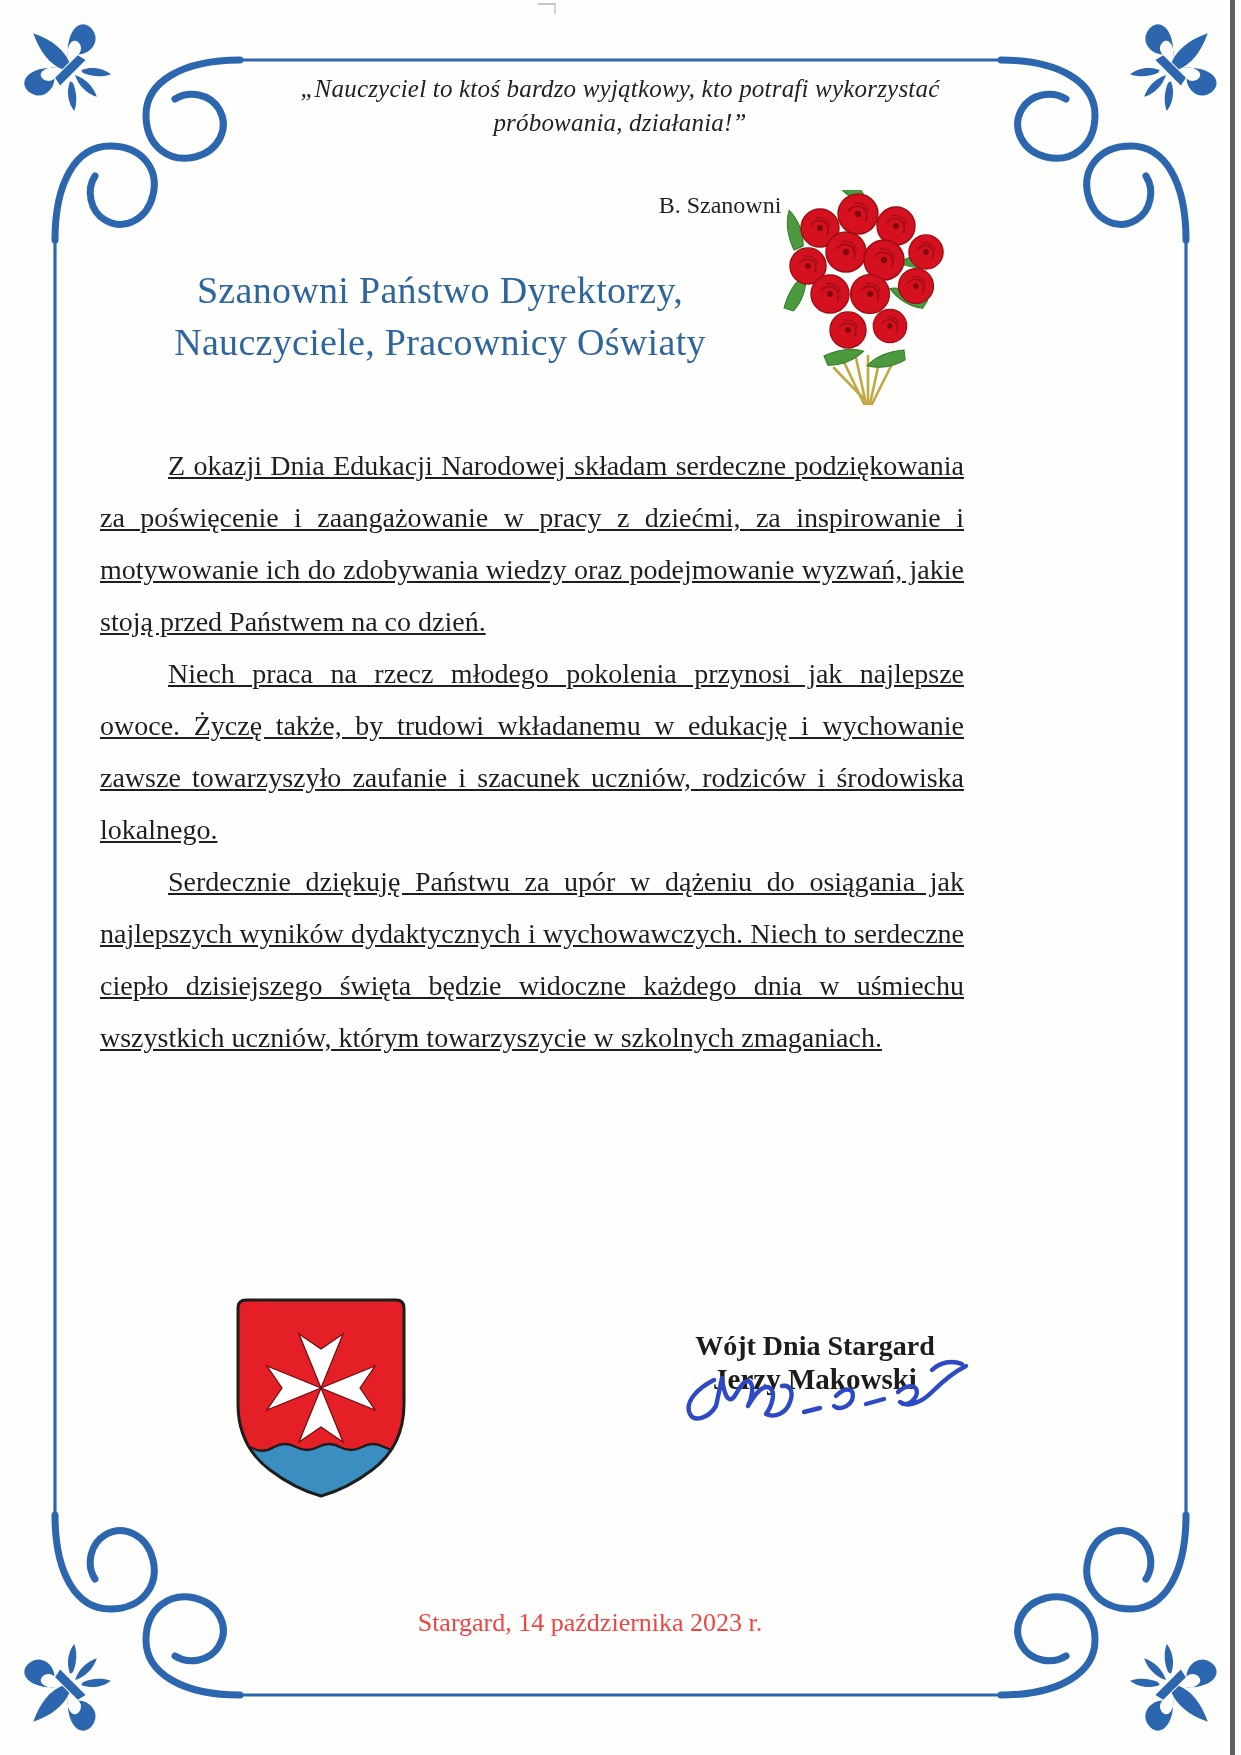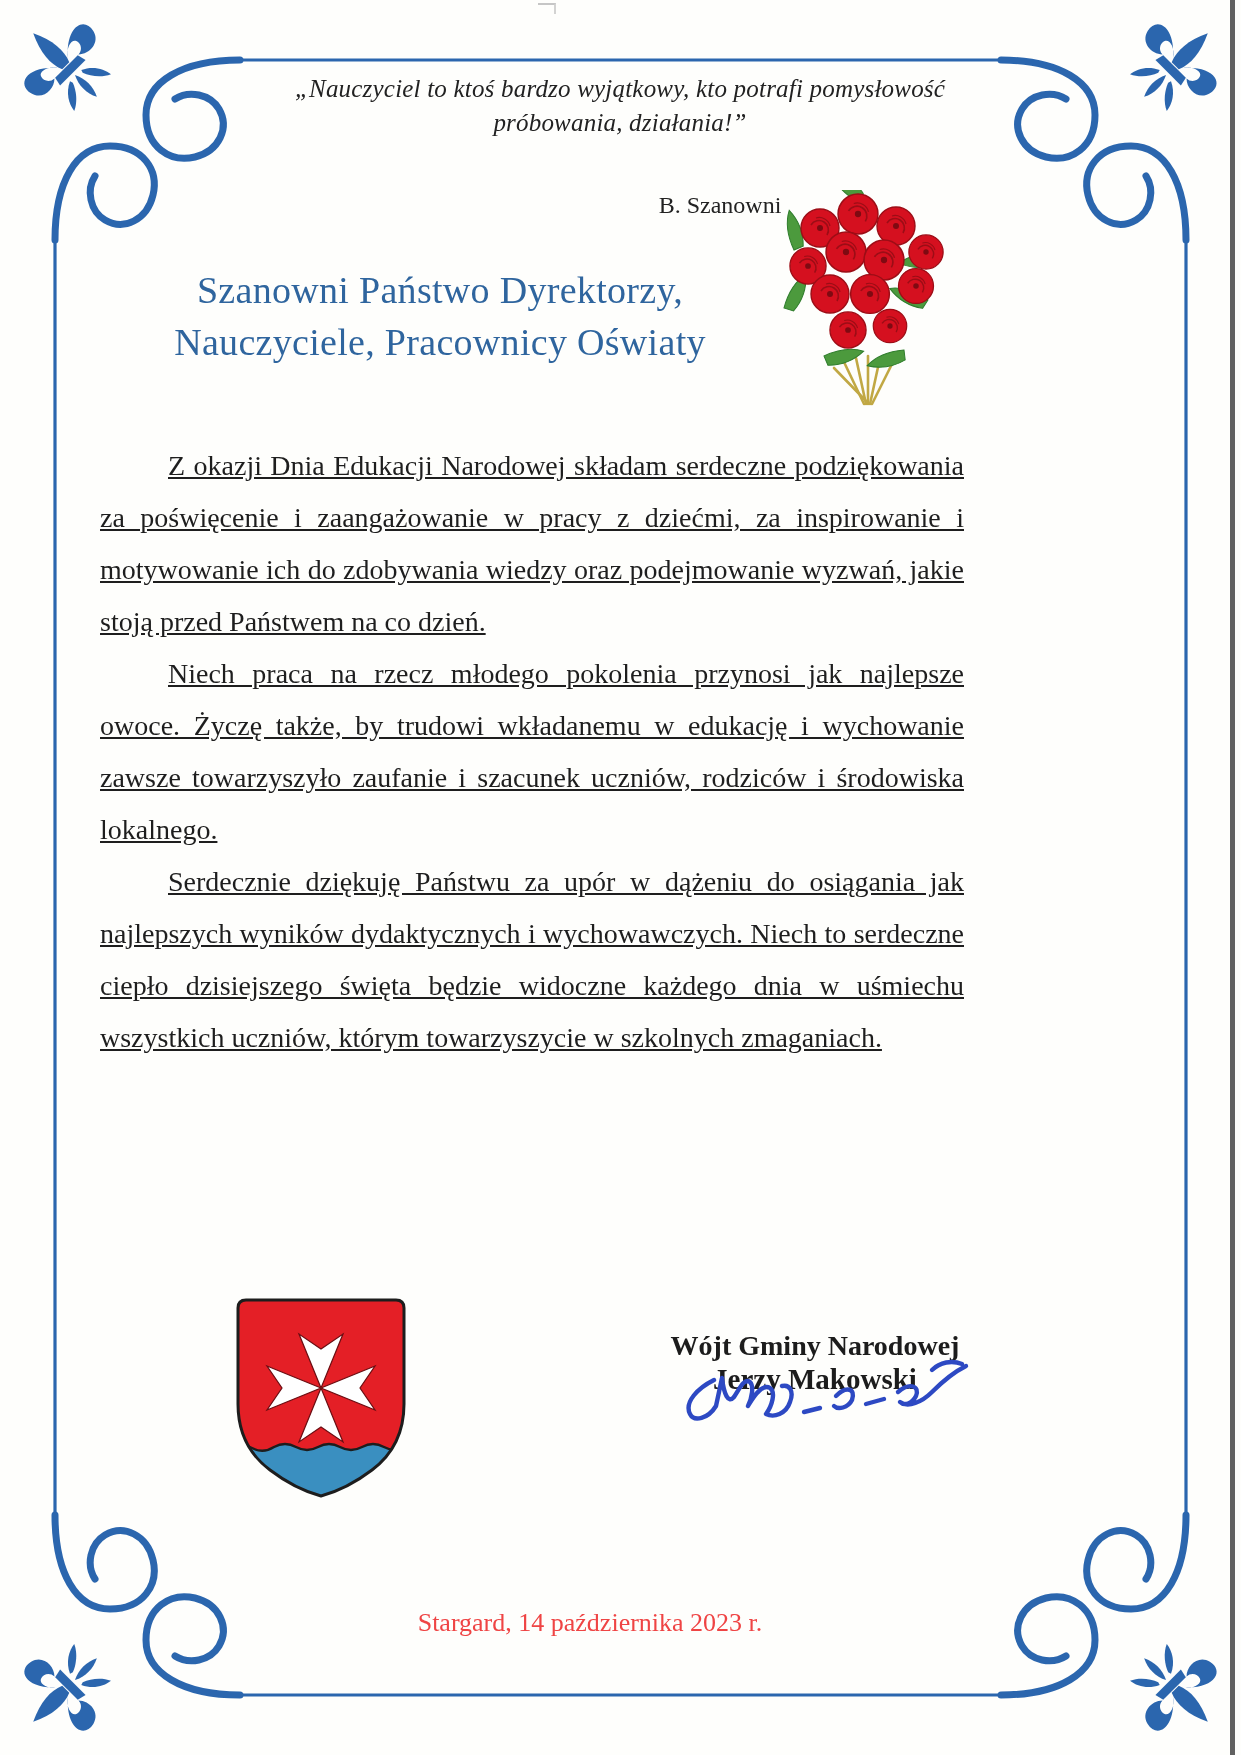--- a/index.html
+++ b/index.html
@@ -79,21 +79,21 @@
     <use href="#corner"></use>
     <use href="#corner" transform="translate(1241,0) scale(-1,1)"></use>
     <use href="#corner" transform="translate(0,1755) scale(1,-1)"></use>
     <use href="#corner" transform="translate(1241,1755) scale(-1,-1)"></use>
   </svg>
 
   <div class="scan-edge"></div>
   <div class="scan-mark"></div>
 
   <div class="quote">
-    <span style="display:block">„Nauczyciel to ktoś bardzo wyjątkowy, kto potrafi pomysłowość</span>
+    <span style="display:block">„Nauczyciel to ktoś bardzo wyjątkowy, kto potrafi wykorzystać</span>
     <span style="display:block">próbowania, działania!”</span>
   </div>
   <div class="attribution">B. Szanowni</div>
 
   <div class="heading">
     <span style="display:block">Szanowni Państwo Dyrektorzy,</span>
     <span style="display:block">Nauczyciele, Pracownicy Oświaty</span>
   </div>
 
   <svg class="bouquet" viewBox="0 0 180 218" aria-hidden="true">
@@ -159,21 +159,21 @@
     <g fill="#ffffff" stroke="#6b0d12" stroke-width="1.2">
       <path d="M91,92 L69,38 L91,53 L113,38 Z"></path>
       <path d="M91,92 L69,146 L91,131 L113,146 Z"></path>
       <path d="M91,92 L37,70 L52,92 L37,114 Z"></path>
       <path d="M91,92 L145,70 L130,92 L145,114 Z"></path>
     </g>
     <path d="M8,12 Q8,4 16,4 L166,4 Q174,4 174,12 L174,108 Q174,150 142,174 Q117,193 91,200 Q65,193 40,174 Q8,150 8,108 Z" fill="none" stroke="#1d1d1d" stroke-width="3"></path>
   </svg>
 
   <div class="sig-block">
-    <div class="sig-title">Wójt Gminy Narodowej</div>
+    <div class="sig-title">Wójt Dnia Stargard</div>
     <div class="sig-name">Jerzy Makowski</div>
   </div>
   <svg class="sig-scribble" viewBox="0 0 302 96" aria-hidden="true">
     <g fill="none" stroke="#2d49c3" stroke-width="4.4" stroke-linecap="round" stroke-linejoin="round">
       <path d="M46,38 C30,46 16,60 22,72 C26,80 40,77 48,64 L54,36 C56,52 60,62 66,55 C72,46 76,36 82,40 C86,44 84,56 80,64 C88,50 96,42 102,46 C108,50 104,64 98,72 C106,76 118,72 122,60 C126,50 122,42 114,44"></path>
       <path d="M136,70 L152,66"></path>
       <path d="M168,54 C178,44 188,46 184,58 C180,66 170,68 166,64"></path>
       <path d="M198,62 L216,57"></path>
       <path d="M230,50 C242,40 252,44 248,54 C244,62 236,64 232,60 C240,66 254,60 264,50 C274,40 286,30 298,24"></path>
       <path d="M264,28 C272,20 284,18 294,22"></path>

